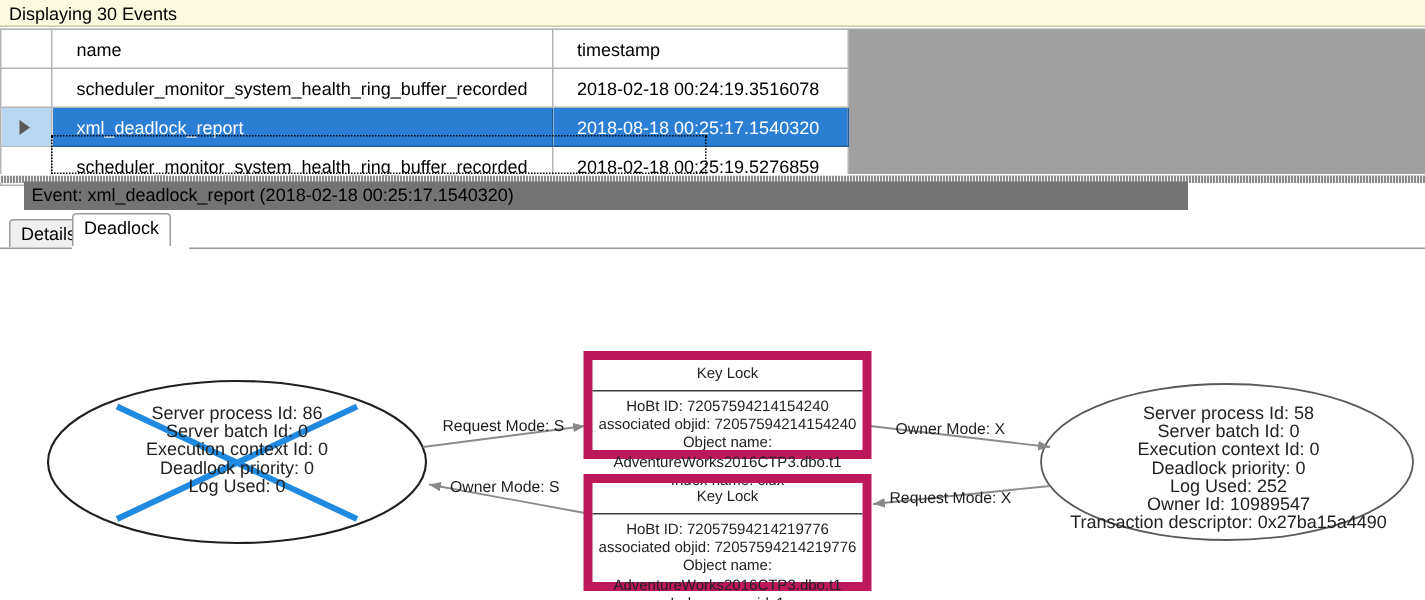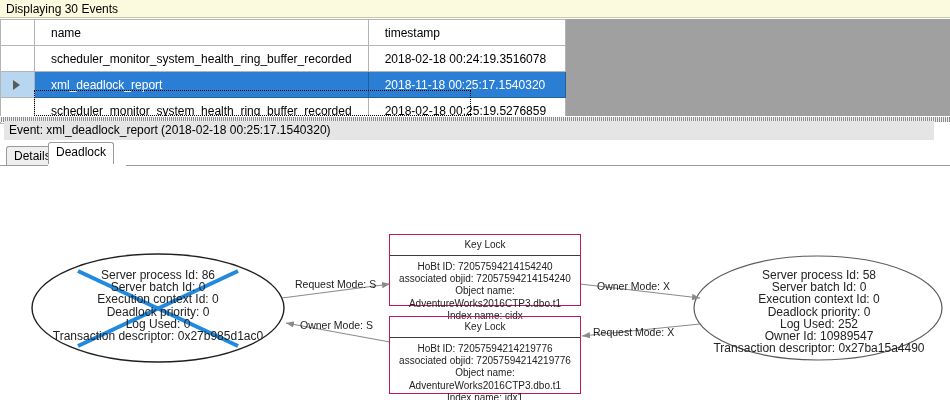--- a/index.html
+++ b/index.html
@@ -76,22 +76,22 @@
 
   
   .splitter {
     position: absolute; left: 0; top: 116px; width: 950px; height: 5px;
     background: repeating-linear-gradient(90deg,#f0f0f0 0 1px,#8a8a8a 1px 2px);
     border-top: 1px solid #ffffff;
   }
 
   
   .event-header {
-    position: absolute; left: 4px; top: 121px; width: 930px; height: 19px;
-    background: #e5e5e5;
+    position: absolute; left: 16px; top: 121px; width: 776px; height: 19px;
+    background: #737373;
   }
   .event-header .txt {
     position: absolute; left: 5px; top: 2px; font-size: 12px;
   }
 
   
   .tabstrip {
     position: absolute; left: 0; top: 140px; width: 950px; height: 26px;
     background: #ffffff;
   }
@@ -134,21 +134,21 @@
     text-align: center;
     font-size: 12px;
     line-height: 12.2px;
     color: #222222;
     white-space: nowrap;
     pointer-events: none;
   }
   .lock-box {
     position: absolute;
     box-sizing: border-box;
-    border: 1px solid #be185d;
+    border: 6px solid #be185d;
     background: transparent;
   }
   .lock-title {
     height: 20px; line-height: 20px;
     text-align: center; font-size: 10px;
     border-bottom: 1px solid #3c3c3c;
     color: #222;
   }
   .lock-lines {
     text-align: center; font-size: 10px; line-height: 12.2px;
@@ -181,21 +181,21 @@
         <tr>
           <td class="col-sel"></td>
           <td class="col-name">scheduler_monitor_system_health_ring_buffer_recorded</td>
           <td class="col-ts">2018-02-18 00:24:19.3516078</td>
         </tr>
         <tr class="selected">
           <td class="col-sel col-sel-cur">
             <span class="row-arrow"></span>
           </td>
           <td class="col-name">xml_deadlock_report</td>
-          <td class="col-ts">2018-11-18 00:25:17.1540320</td>
+          <td class="col-ts">2018-08-18 00:25:17.1540320</td>
         </tr>
         <tr>
           <td class="col-sel"></td>
           <td class="col-name">scheduler_monitor_system_health_ring_buffer_recorded</td>
           <td class="col-ts">2018-02-18 00:25:19.5276859</td>
         </tr>
       </tbody>
     </table>
     <div class="sel-focus"></div>
   </div>
@@ -236,21 +236,20 @@
 
       <path d="M700,158 L582,170" stroke="#8a8a8a" stroke-width="1.2" fill="none" marker-end="url(#arrow)"></path>
     </svg>
 
     <div class="node-text" style="left:33px; top:103px; width:250px;">
       <div>Server process Id: 86</div>
       <div>Server batch Id: 0</div>
       <div>Execution context Id: 0</div>
       <div>Deadlock priority: 0</div>
       <div>Log Used: 0</div>
-      <div>Transaction descriptor: 0x27b985d1ac0</div>
     </div>
 
     <div class="node-text" style="left:694px; top:103px; width:250px;">
       <div>Server process Id: 58</div>
       <div>Server batch Id: 0</div>
       <div>Execution context Id: 0</div>
       <div>Deadlock priority: 0</div>
       <div>Log Used: 252</div>
       <div>Owner Id: 10989547</div>
       <div>Transaction descriptor: 0x27ba15a4490</div>

